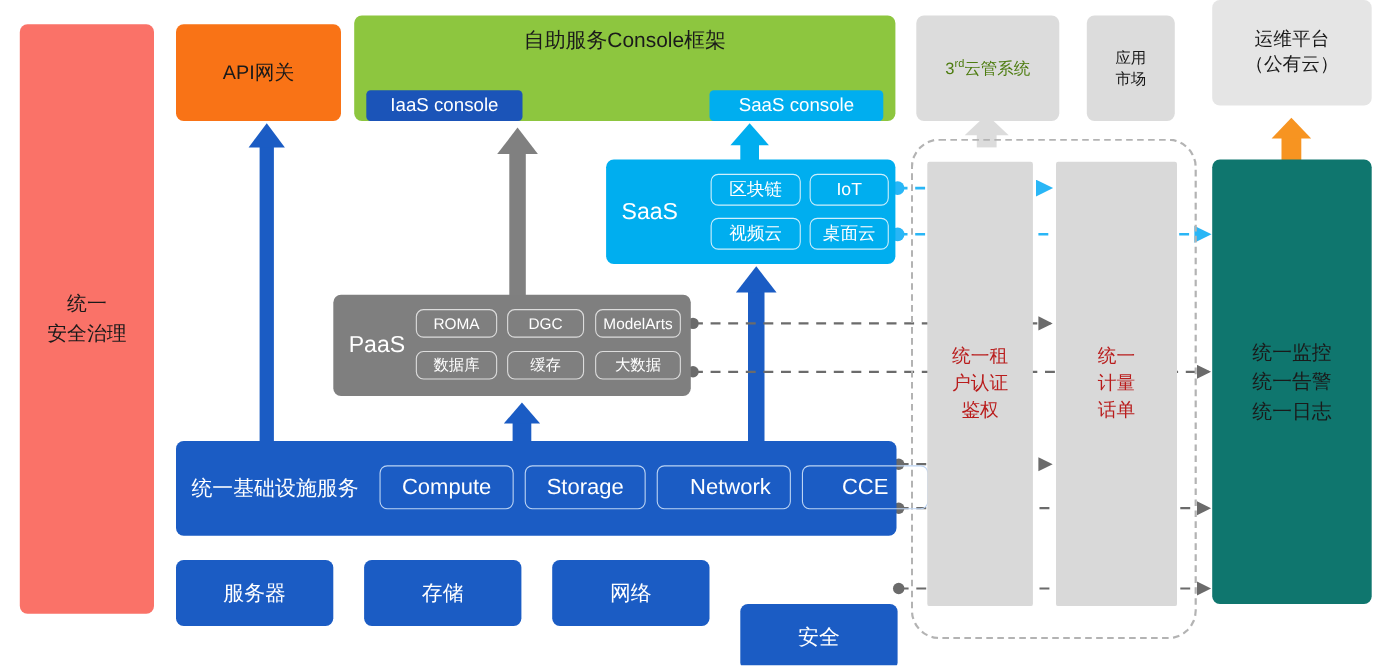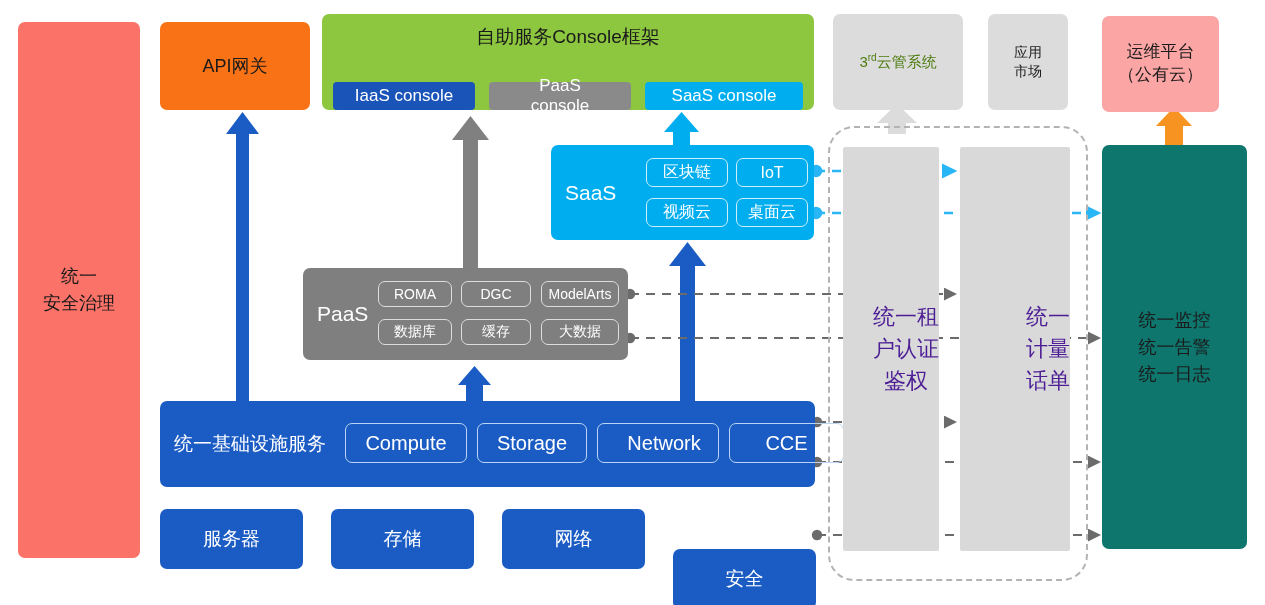--- a/index.html
+++ b/index.html
@@ -55,22 +55,22 @@
     background:#dcdcdc;border-radius:7px;color:#4d7c0f;font-size:15px;
   }
   .third-cloud sup{font-size:10px;vertical-align:super;}
   .app-market{
     left:988px;top:14px;width:80px;height:96px;
     background:#dcdcdc;border-radius:7px;color:#1a1a1a;font-size:14px;line-height:1.35;
   }
 
   
   .ops-top{
-    left:1102px;top:16px;width:117px;height:96px;
-    background:#fca5a5;border-radius:7px;color:#1a1a1a;font-size:17px;line-height:1.35;
+    left:1102px;top:0;width:145px;height:96px;
+    background:#e5e5e5;border-radius:7px;color:#1a1a1a;font-size:17px;line-height:1.35;
   }
   .ops-col{
     left:1102px;top:145px;width:145px;height:404px;
     background:#0f766e;border-radius:7px;color:#1a1a1a;font-size:18px;line-height:1.5;
   }
 
   
   .saas{
     left:551px;top:145px;width:263px;height:95px;
     background:#00aeef;border-radius:7px;display:block;
@@ -139,22 +139,22 @@
   .hw2{left:502px;width:143px;}
   .hw3{left:673px;width:143px;margin-top:40px;}
 
   
   .dashed-container{
     position:absolute;left:828px;top:126px;width:260px;height:455px;
     border:2px dashed #b3b3b3;border-radius:26px;box-sizing:border-box;
   }
   .gray-col{
     position:absolute;background:#d9d9d9;border-radius:2px;
-    display:flex;align-items:center;justify-content:flex-end;text-align:center;
-    color:#4c1d95;font-size:22px;line-height:1.45;
+    display:flex;align-items:center;justify-content:center;text-align:center;
+    color:#b91c1c;font-size:17px;line-height:1.45;
   }
   .gcol-auth{left:843px;top:147px;width:96px;height:404px;}
   .gcol-meter{left:960px;top:147px;width:110px;height:404px;}
 
   
   #arrows{position:absolute;left:0;top:0;width:1265px;height:605px;pointer-events:none;}
 </style>
 </head>
 <body>
 
@@ -235,21 +235,20 @@
     </div>
   </div>
 
   <div class="box api-gw">
     <span>API网关</span>
   </div>
 
   <div class="box console-frame">
     <div class="console-title">自助服务Console框架</div>
     <div class="console-chip chip-iaas">IaaS console</div>
-    <div class="console-chip chip-paas">PaaS console</div>
     <div class="console-chip chip-saas">SaaS console</div>
   </div>
 
   <div class="box third-cloud">
     <div>
       <span>3</span><sup>rd</sup><span>云管系统</span>
     </div>
   </div>
 
   <div class="box app-market">

